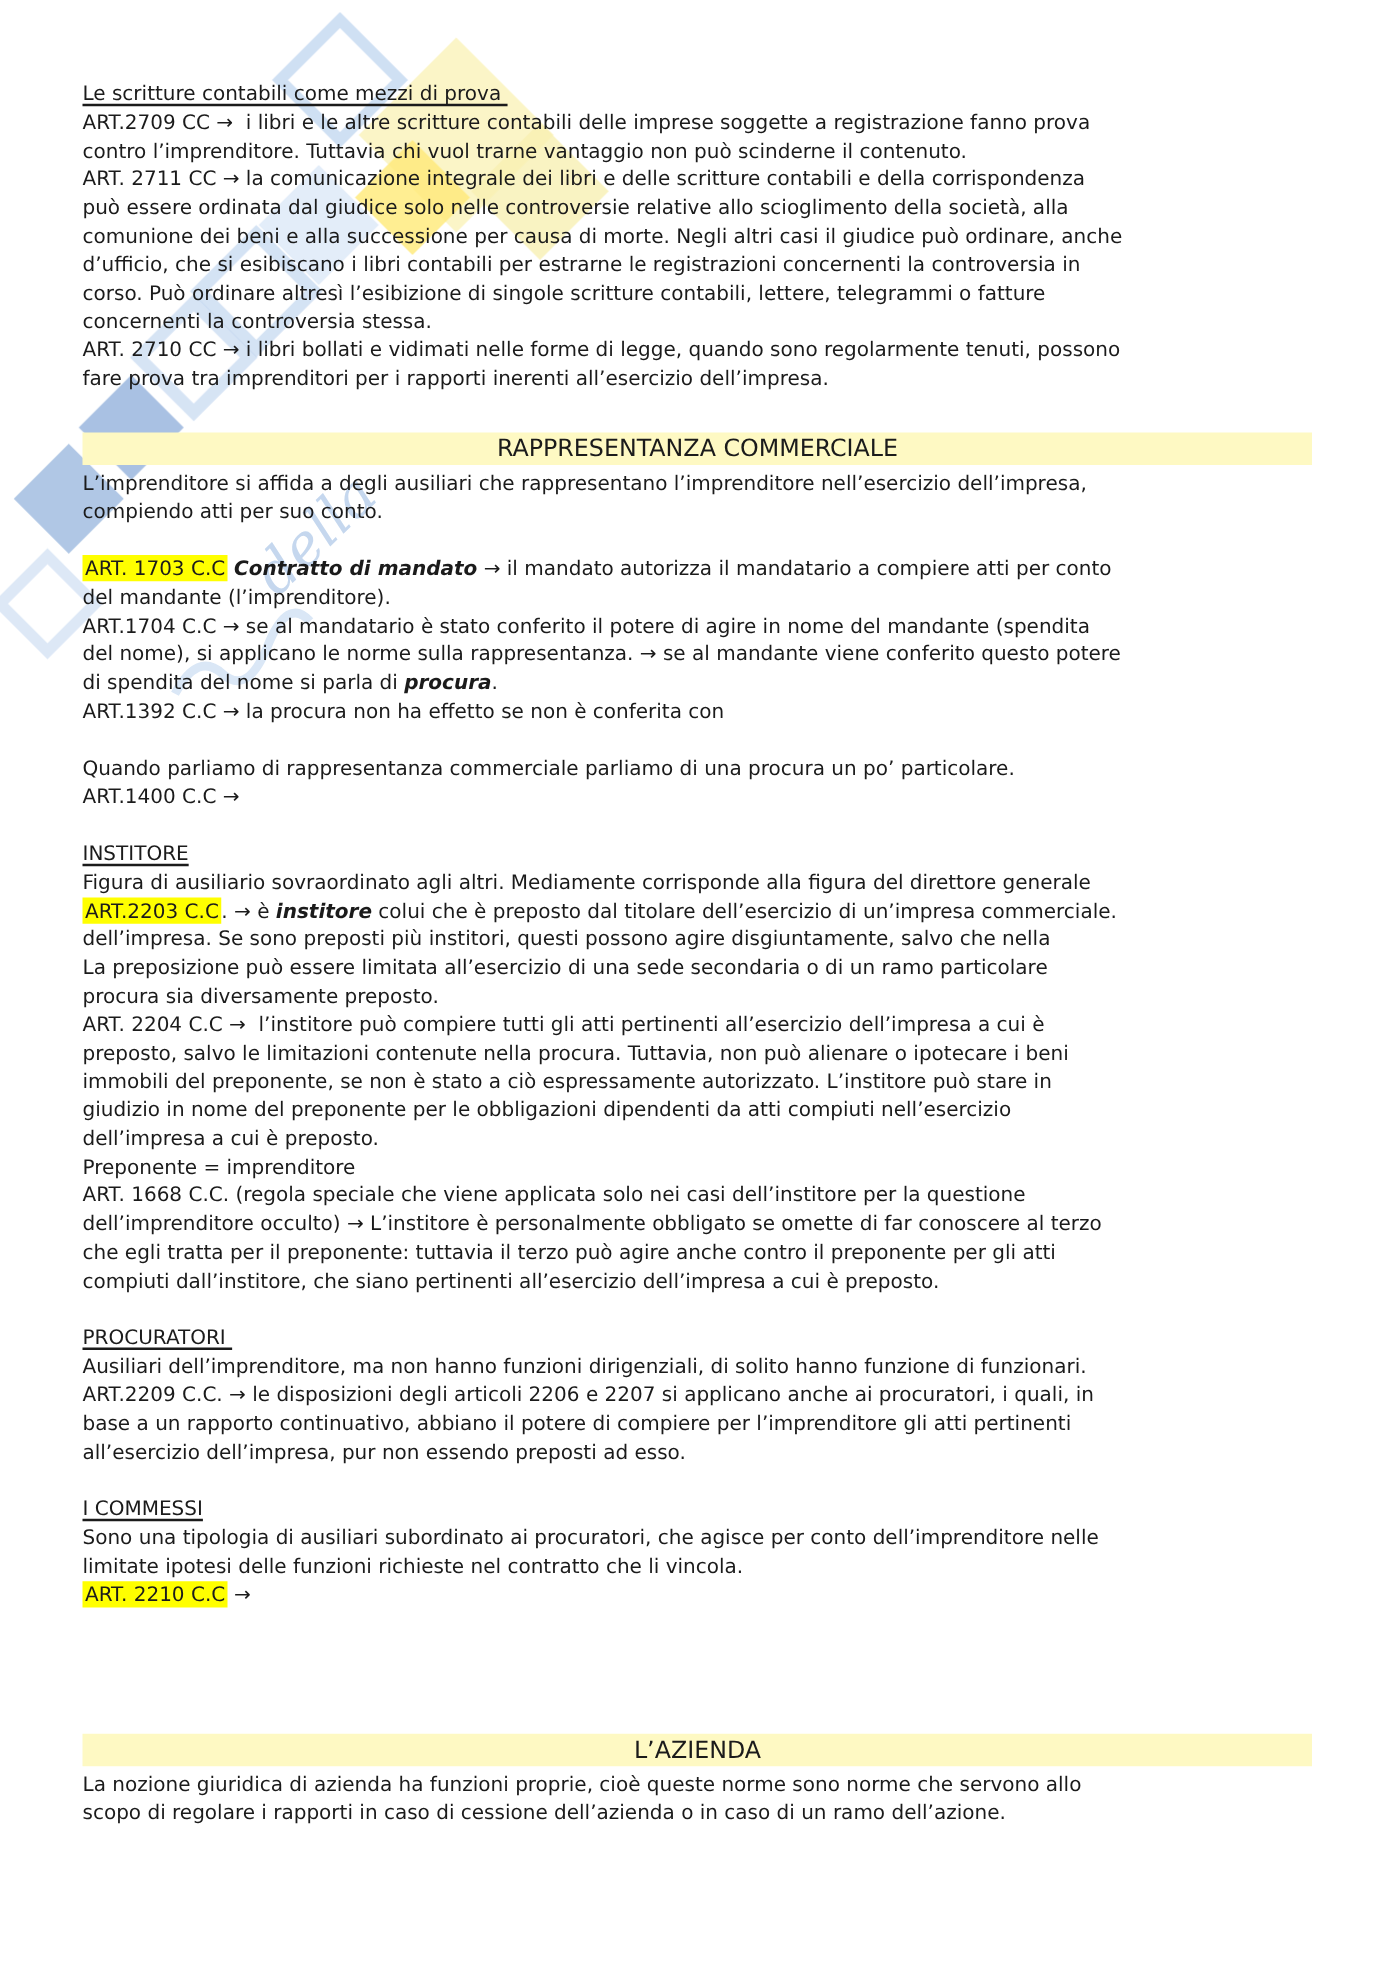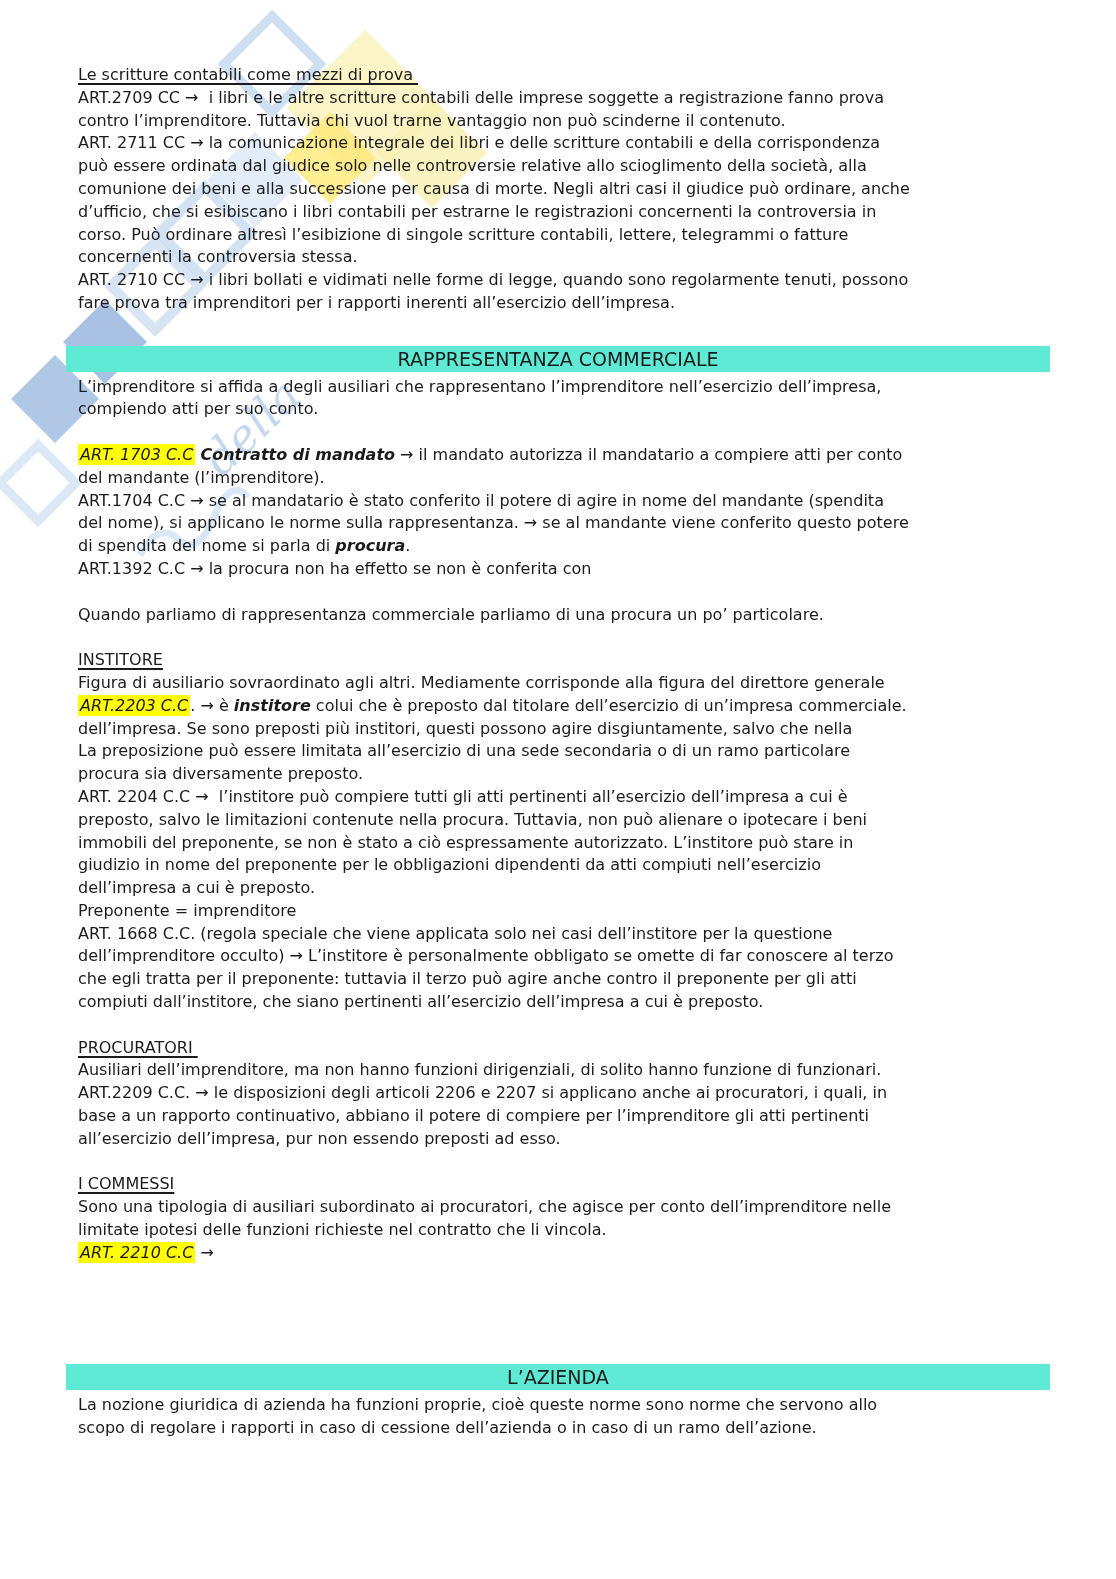--- a/index.html
+++ b/index.html
@@ -23,37 +23,35 @@
     left:66px;
     top:64px;
     width:984px;
     z-index:1;
   }
   .line{
     height:22.8px;
     line-height:22.8px;
     font-size:16px;
     white-space:pre;
-    margin-left:12px;
   }
   .hl{
     background:#ffff00;
     padding:1px 2px;
-    font-style:italic;
   }
   .b{font-weight:bold;font-style:italic;}
   .u{
     text-decoration:underline;
     text-decoration-thickness:1.5px;
     text-underline-offset:3px;
   }
   .band{
     height:26px;
     line-height:26px;
-    background:#5eead4;
+    background:#fef9c3;
     text-align:center;
     font-size:19px;
     margin:8px 0 4px 0;
   }
   .gap{width:100%;}
 </style>
 </head>
 <body>
 
 <div class="page">
@@ -96,20 +94,21 @@
       <div class="line"><span>compiendo atti per suo conto.</span></div>
       <div class="gap" style="height: 22.8px;"></div>
       <div class="line"><span class="hl">ART. 1703 C.C</span><span> </span><span class="b">Contratto di mandato</span><span> → il mandato autorizza il mandatario a compiere atti per conto</span></div>
       <div class="line"><span>del mandante (l’imprenditore).</span></div>
       <div class="line"><span>ART.1704 C.C → se al mandatario è stato conferito il potere di agire in nome del mandante (spendita</span></div>
       <div class="line"><span>del nome), si applicano le norme sulla rappresentanza. → se al mandante viene conferito questo potere</span></div>
       <div class="line"><span>di spendita del nome si parla di </span><span class="b">procura</span><span>.</span></div>
       <div class="line"><span>ART.1392 C.C → la procura non ha effetto se non è conferita con</span></div>
       <div class="gap" style="height: 22.8px;"></div>
       <div class="line"><span>Quando parliamo di rappresentanza commerciale parliamo di una procura un po’ particolare.</span></div>
+      <div class="line"><span>ART.1400 C.C →</span></div>
       <div class="gap" style="height: 22.8px;"></div>
       <div class="line"><span class="u">INSTITORE</span></div>
       <div class="line"><span>Figura di ausiliario sovraordinato agli altri. Mediamente corrisponde alla figura del direttore generale</span></div>
       <div class="line"><span class="hl">ART.2203 C.C</span><span>. → è </span><span class="b">institore</span><span> colui che è preposto dal titolare dell’esercizio di un’impresa commerciale.</span></div>
       <div class="line"><span>dell’impresa. Se sono preposti più institori, questi possono agire disgiuntamente, salvo che nella</span></div>
       <div class="line"><span>La preposizione può essere limitata all’esercizio di una sede secondaria o di un ramo particolare</span></div>
       <div class="line"><span>procura sia diversamente preposto.</span></div>
       <div class="line"><span>ART. 2204 C.C →  l’institore può compiere tutti gli atti pertinenti all’esercizio dell’impresa a cui è</span></div>
       <div class="line"><span>preposto, salvo le limitazioni contenute nella procura. Tuttavia, non può alienare o ipotecare i beni</span></div>
       <div class="line"><span>immobili del preponente, se non è stato a ciò espressamente autorizzato. L’institore può stare in</span></div>

